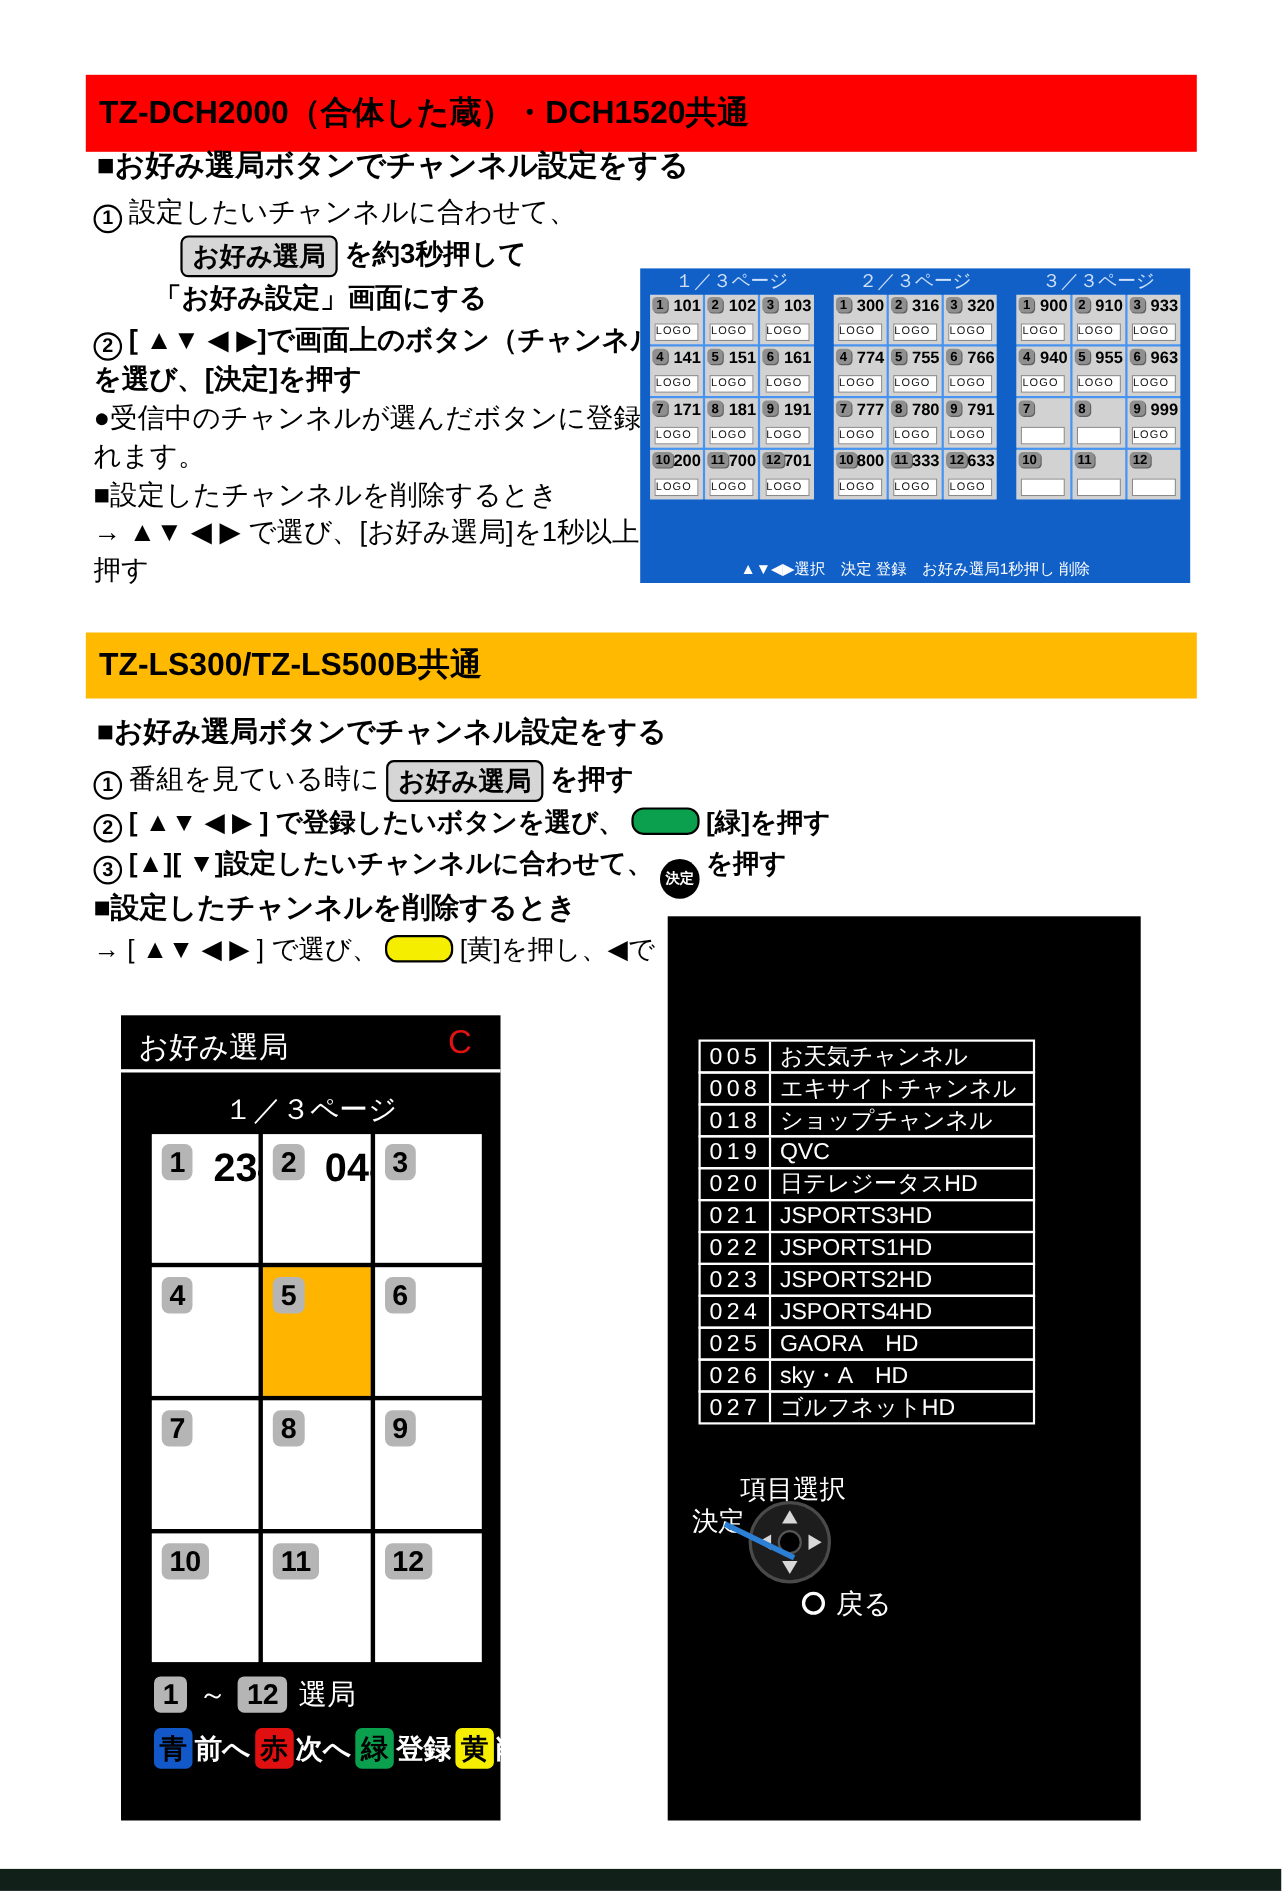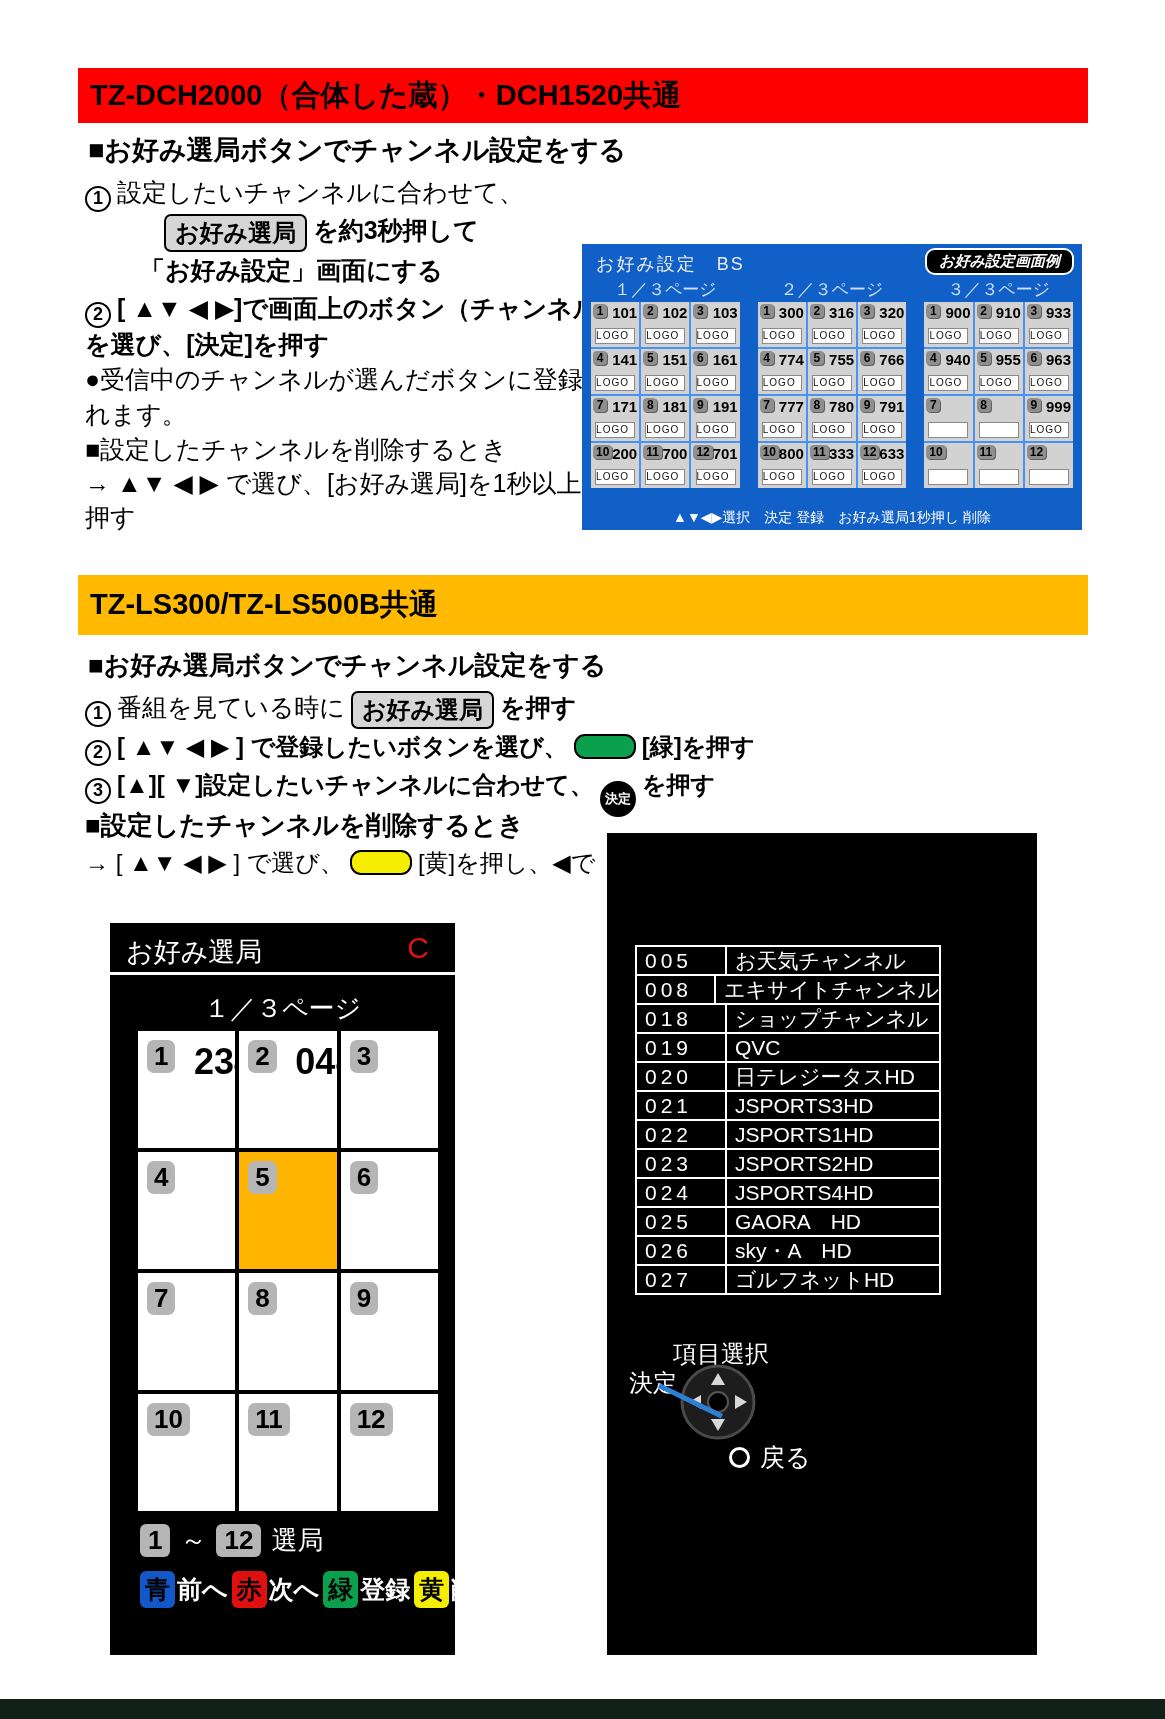--- a/index.html
+++ b/index.html
@@ -5,21 +5,21 @@
   * { margin:0; padding:0; box-sizing:border-box; }
   html,body { background:#fff; }
   body {
     width:1165px; height:1719px; position:relative;
     font-family:"Liberation Sans","DejaVu Sans",sans-serif; color:#000;
   }
   .abs { position:absolute; }
 
   
   .bar { left:78px; width:1010px; font-weight:bold; font-size:29px; padding-left:12px; display:flex; align-items:center; }
-  .bar-red    { top:68px;  height:55px; background:var(--red-header,#ff0000); }
+  .bar-red    { top:68px;  height:70px; background:var(--red-header,#ff0000); }
   .bar-orange { top:575px; height:60px; background:var(--orange-header,#ffb900);text-align:right; }
 
   .subhead { font-size:27px; font-weight:bold; white-space:nowrap; }
 
   .t  { font-size:25px; white-space:nowrap; }
   .tb { font-size:25px; font-weight:bold; white-space:nowrap; }
 
   .circ {
     display:inline-flex; width:26px; height:26px; border:2px solid #000; border-radius:50%;
     align-items:center; justify-content:center; font-size:18px; font-weight:bold;
@@ -96,21 +96,21 @@
   .fav-color-group { display:flex; align-items:center; margin-right:4px; }
   .fav-cpill { display:inline-block; border-radius:6px; padding:2px 5px; font-size:25px; font-weight:bold; }
   .fav-action { color:#fff; margin-left:2px; white-space:nowrap; }
 
   
   .chan { left:607px; top:833px; width:430px; height:822px; background:#000; color:#fff; }
   .chan-title { margin:26px 0 0 40px; font-size:28px; white-space:nowrap; }
   .chan-list { position:absolute; left:28px; top:112px; width:306px; }
   .chan-row { display:flex; border:2px solid #fff; margin-top:-2px; height:31px; }
   .chan-row:first-child { margin-top:0; }
-  .chan-no { width:90px; border-right:2px solid #fff; font-size:21px; line-height:27px; padding-left:8px; letter-spacing:4px; }
+  .chan-no { width:64px; border-right:2px solid #fff; font-size:21px; line-height:27px; padding-left:8px; letter-spacing:4px; }
   .chan-name { flex:1; font-size:21px; line-height:27px; padding-left:8px; white-space:nowrap; }
   .chan-itemselect { position:absolute; left:66px; top:505px; font-size:24px; white-space:nowrap; }
   .chan-decide { position:absolute; left:22px; top:534px; font-size:24px; white-space:nowrap; }
   .chan-pointer {
     position:absolute; left:52px; top:550px; width:70px; height:5px;
     background:var(--pointer-blue,#2b7fd4); transform:rotate(26deg); transform-origin:left center; z-index:3;
   }
   .chan-pad { position:absolute; left:72px; top:530px; width:78px; height:78px; z-index:2; }
   .chan-return { position:absolute; left:122px; top:608px; display:flex; align-items:center; gap:10px; font-size:25px; }
   .ret-circle { width:21px; height:21px; border:3px solid #fff; border-radius:50%; display:inline-block; }
@@ -137,24 +137,20 @@
   <span class="circ">2</span><span>[ ▲▼ ◀ ▶]で画面上のボタン（チャンネル）</span>
 </div>
 <div class="abs tb" style="left:85px;top:328px;">を選び、[決定]を押す</div>
 <div class="abs t" style="left:85px;top:363px;">●受信中のチャンネルが選んだボタンに登録さ</div>
 <div class="abs t" style="left:85px;top:398px;">れます。</div>
 <div class="abs t" style="left:85px;top:433px;">■設定したチャンネルを削除するとき</div>
 <div class="abs t" style="left:85px;top:467px;">→ ▲▼ ◀ ▶ で選び、[お好み選局]を1秒以上</div>
 <div class="abs t" style="left:85px;top:501px;">押す</div>
 
 <div class="abs tvs">
-  <div class="tvs-top">
-    <span class="tvs-title">お好み設定　BS</span>
-    <span class="tvs-badge">お好み設定画面例</span>
-  </div>
   <div class="tvs-pages">
       <div class="tv-page">
         <div class="tv-page-label">１／３ページ</div>
         <div class="tv-cells">
           <div class="tv-cell">
             <span class="tv-key">1</span>
             <span class="tv-ch">101</span>
             <div class="tv-logo">LOGO</div>
           </div>
           <div class="tv-cell">

